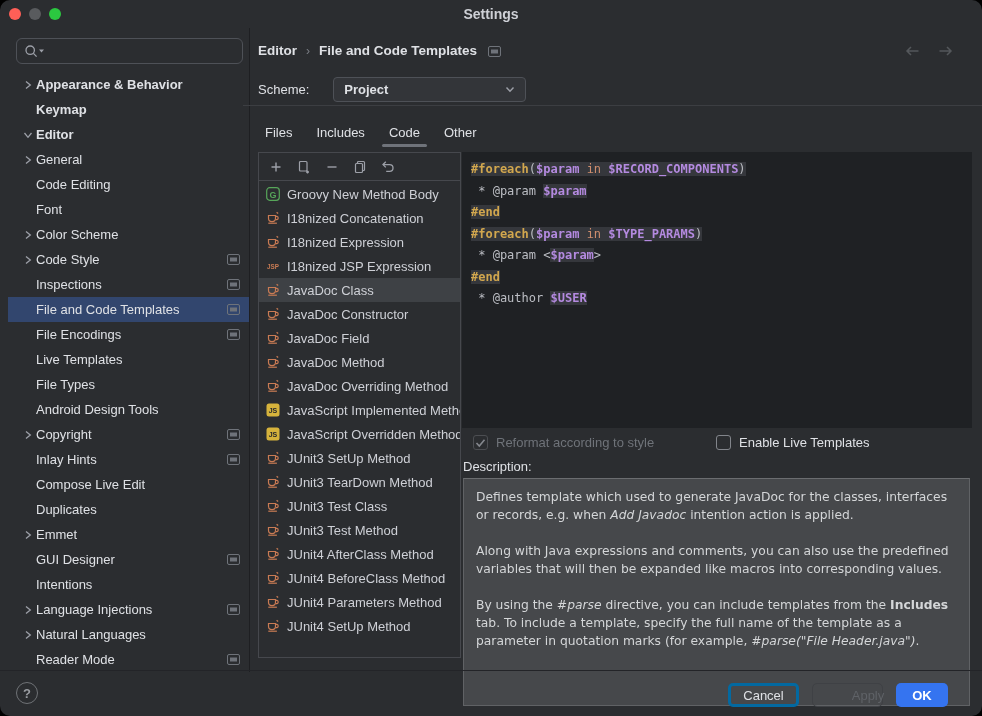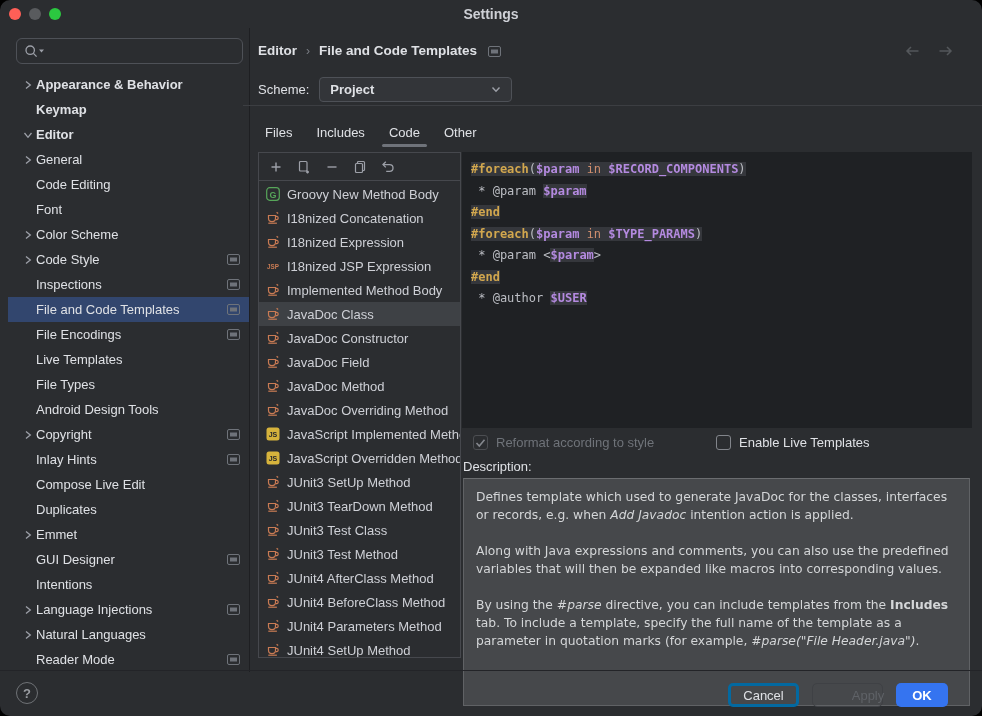--- a/index.html
+++ b/index.html
@@ -30,21 +30,21 @@
   .tree-row.bold .lbl{font-weight:700;}
   .tree-row.selected{background:#32466e;}
   .tree-row .mon{position:absolute;right:9px;top:7px;}
   
   .content{position:absolute;top:28px;left:243px;right:0;bottom:46px;}
   .crumbs{position:absolute;top:15px;left:15px;display:flex;align-items:center;gap:9px;font-weight:700;font-size:13.5px;}
   .crumb-sep{color:#7a7e85;font-weight:400;font-size:12px;}
   .crumbs .mon{margin-left:2px;margin-top:2px;}
   .nav-arrows{position:absolute;top:16px;right:28px;display:flex;gap:16px;color:#54575b;}
   .scheme-row{position:absolute;top:49px;left:15px;display:flex;align-items:center;}
-  .scheme-label{margin-right:10px;}
+  .scheme-label{margin-right:24px;}
   .dropdown{width:193px;height:25px;background:#333539;border:1px solid #4e5157;border-radius:4px;
     display:flex;align-items:center;padding:0 10px;}
   .dropdown .val{font-weight:700;flex:1;}
   .hsep{position:absolute;top:77px;left:0;right:0;height:1px;background:#3c3e42;}
   .tabs{position:absolute;top:92px;left:22px;display:flex;gap:24px;height:24px;align-items:center;}
   .tab{position:relative;color:#dfe1e5;cursor:default;white-space:nowrap;}
   .tab.selected::after{content:"";position:absolute;left:-7px;right:-7px;bottom:-7px;height:3px;
     background:#6f737a;border-radius:2px;}
   
   .list-panel{position:absolute;top:124px;left:15px;width:203px;height:506px;
@@ -422,33 +422,20 @@
             <span>I18nized Expression</span>
           </div>
           <div class="titem">
             <span class="ticon">
               <svg width="14" height="14" viewBox="0 0 14 14" xmlns="http://www.w3.org/2000/svg">
                 <text x="7" y="9.8" font-family="Liberation Sans,sans-serif" font-size="6.3" font-weight="bold" fill="#c97b54" text-anchor="middle">JSP</text>
               </svg>
             </span>
             <span>I18nized JSP Expression</span>
           </div>
-          <div class="titem">
-            <span class="ticon">
-              <svg width="14" height="14" viewBox="0 0 14 14" xmlns="http://www.w3.org/2000/svg">
-                <g fill="none" stroke="#c97b54" stroke-width="1.2">
-                  <path d="M2.5 4.5 h7 v2.8 a3.5 3.3 0 0 1 -7 0 z"></path>
-                  <path d="M9.7 5.3 h1.2 a1.7 1.7 0 0 1 0 3.3 h-0.9"></path>
-                  <path d="M2.3 12.2 h8.6"></path>
-                  <path d="M10.6 1.3 l1.5 1.2"></path>
-                </g>
-              </svg>
-            </span>
-            <span>Implemented Method Body</span>
-          </div>
           <div class="titem selected">
             <span class="ticon">
               <svg width="14" height="14" viewBox="0 0 14 14" xmlns="http://www.w3.org/2000/svg">
                 <g fill="none" stroke="#c97b54" stroke-width="1.2">
                   <path d="M2.5 4.5 h7 v2.8 a3.5 3.3 0 0 1 -7 0 z"></path>
                   <path d="M9.7 5.3 h1.2 a1.7 1.7 0 0 1 0 3.3 h-0.9"></path>
                   <path d="M2.3 12.2 h8.6"></path>
                   <path d="M10.6 1.3 l1.5 1.2"></path>
                 </g>
               </svg>

